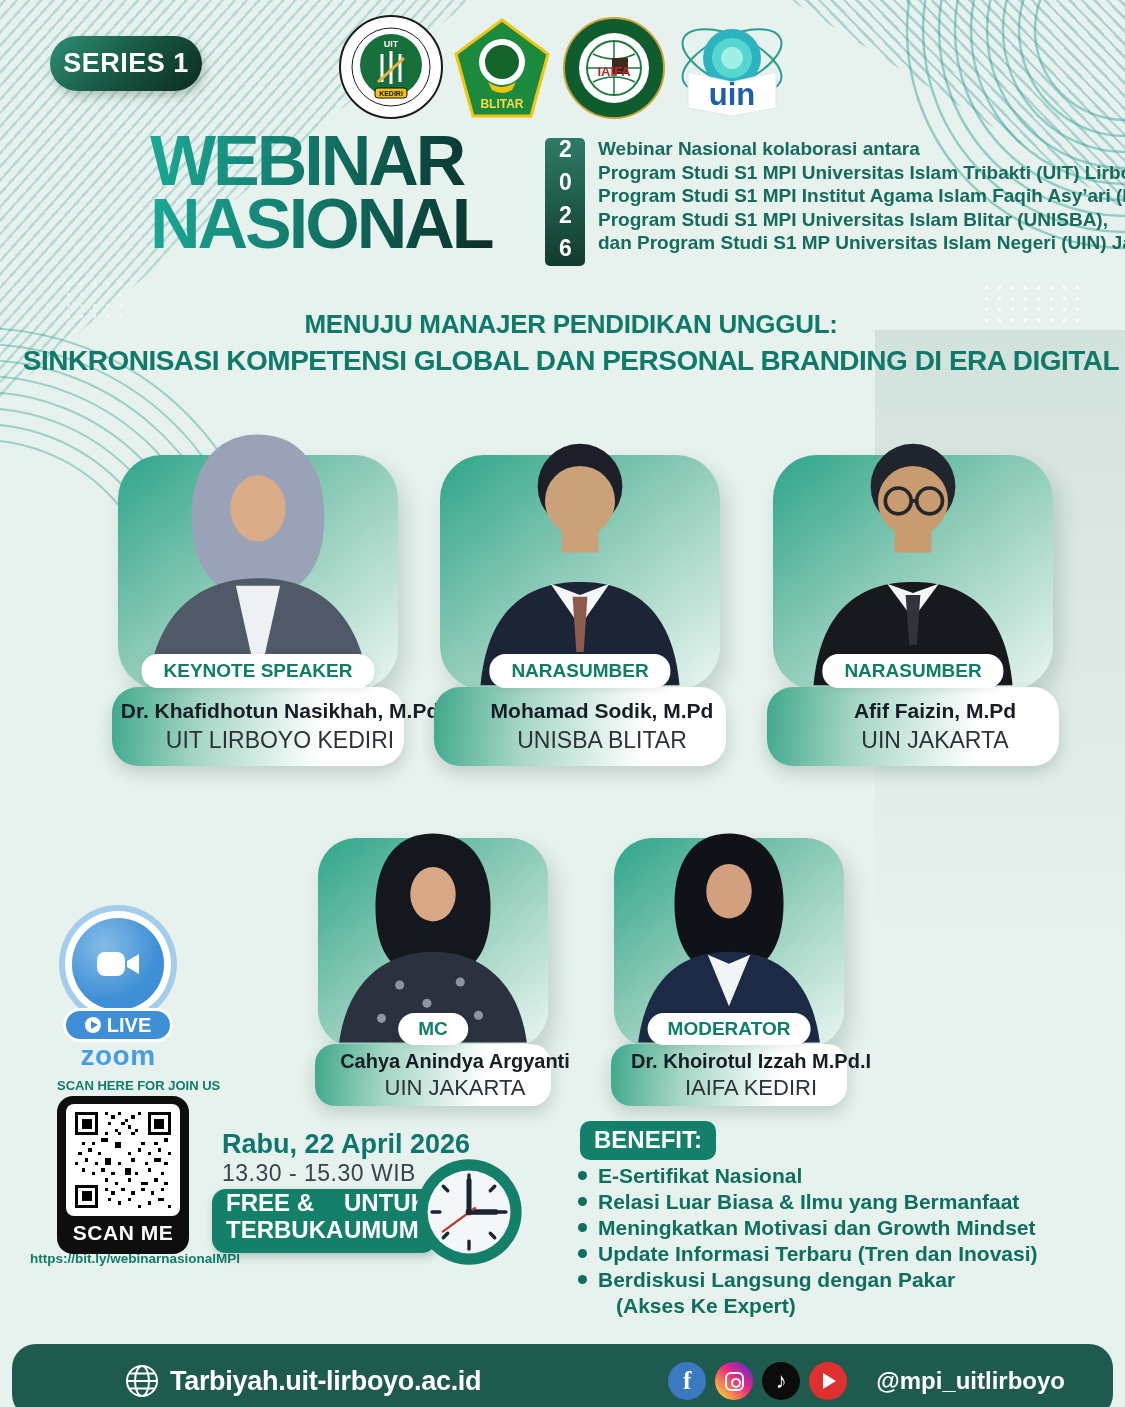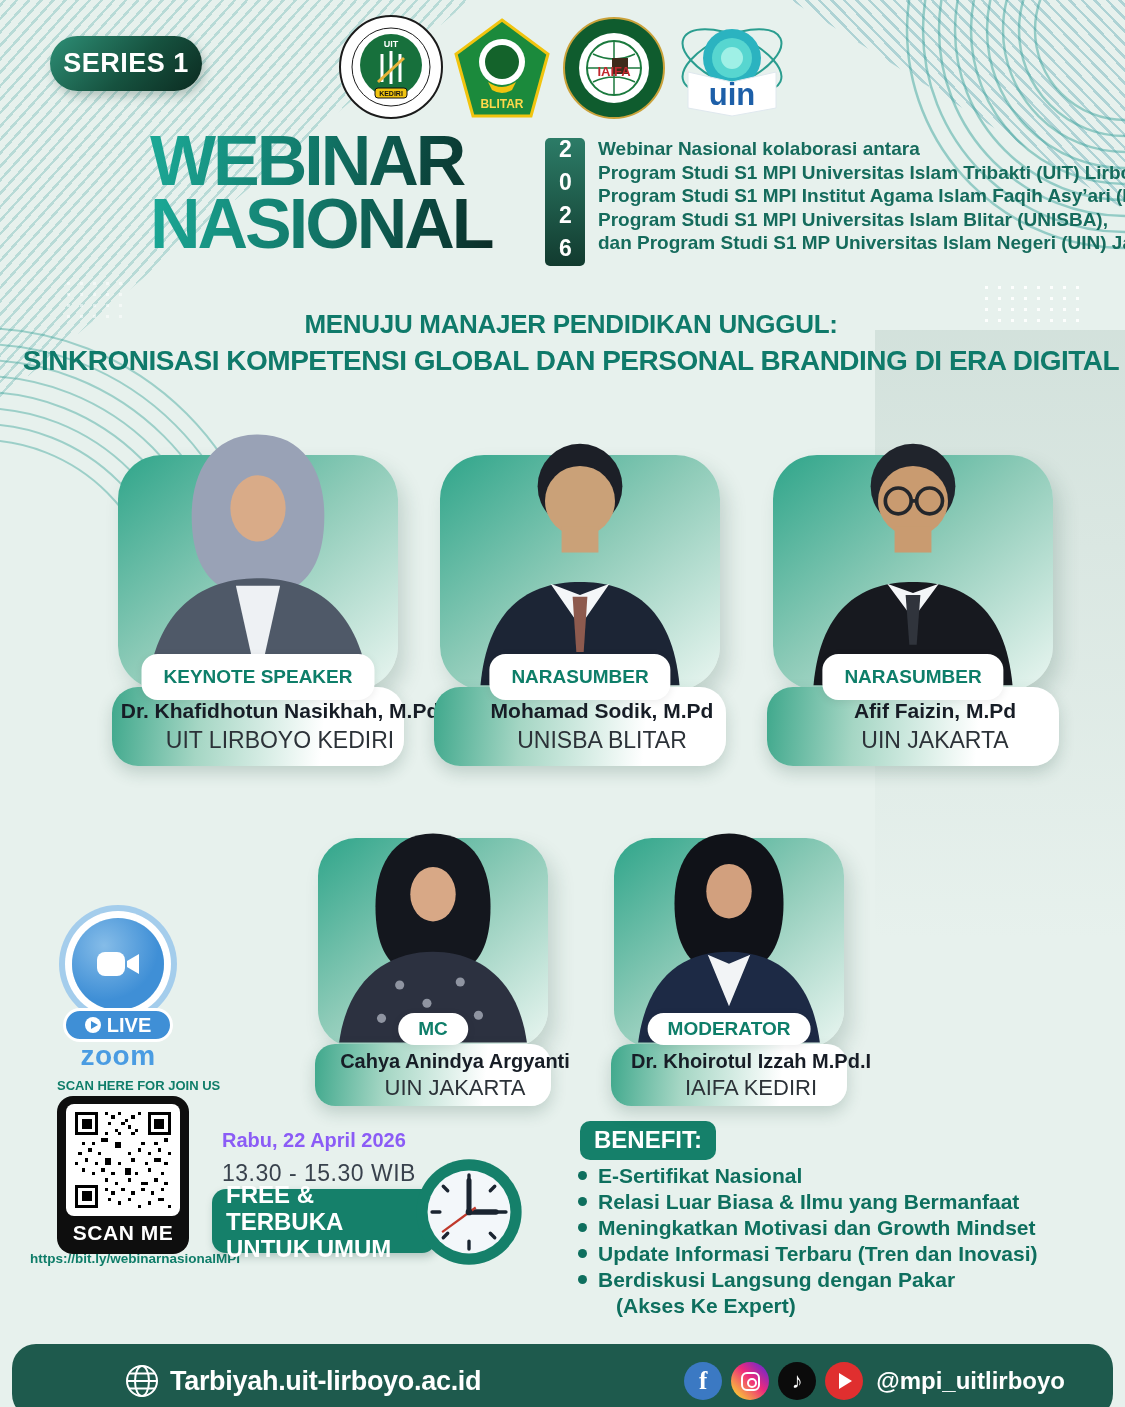--- a/index.html
+++ b/index.html
@@ -45,21 +45,21 @@
   .theme .t2 { font-size:28px; letter-spacing:-.5px; margin-top:5px; }
 
   
   .card { position:absolute; width:292px; height:372px; }
   .card .frame { position:absolute; left:6px; top:57px; width:280px; height:235px; border-radius:44px; z-index:1;
     background:linear-gradient(140deg,#2fa58a 0%, #8ecbb8 48%, #eaf6f1 100%);
     box-shadow:7px 11px 20px rgba(28,76,62,.18); }
   .card .photo { position:absolute; left:6px; top:0; width:280px; height:292px; overflow:hidden; z-index:2; }
   .card .photo svg { position:absolute; bottom:0; left:50%; transform:translateX(-50%); width:258px; height:286px; }
   .card .role-pill { position:absolute; top:256px; left:50%; transform:translateX(-50%); z-index:4;
-    background:#fff; color:#0e7e69; font-size:19px; font-weight:800; padding:12px 22px; border-radius:16px;
+    background:#fff; color:#0e7e69; font-size:19px; font-weight:800; padding:6px 22px; border-radius:16px;
     white-space:nowrap; box-shadow:0 2px 8px rgba(0,0,0,.08); }
   .card .name-box { position:absolute; top:289px; left:0; width:292px; height:79px; border-radius:26px; z-index:3;
     background:linear-gradient(95deg,#3fa88c 0%, #a5d6c4 30%, #ffffff 72%);
     display:flex; flex-direction:column; align-items:center; justify-content:center; gap:4px;
     box-shadow:0 7px 16px rgba(28,76,62,.2);padding-left:44px; }
   .card .sp-name { font-size:21px; font-weight:800; color:#171d26; white-space:nowrap; }
   .card .sp-affil { font-size:23px; font-weight:400; color:#2c3238; white-space:nowrap; }
 
   .card.small { width:236px; height:312px; }
   .card.small .frame { left:3px; top:40px; width:230px; height:210px; border-radius:38px; }
@@ -93,25 +93,25 @@
     font-size:28px; font-weight:700; letter-spacing:.5px; }
 
   .scan-heading { position:absolute; left:57px; top:1078px; font-size:13px; font-weight:800; color:#0f7d69; }
   .qr-card { position:absolute; left:57px; top:1096px; width:132px; height:158px; background:#0e0e0e;
     border-radius:16px; padding:8px 9px 6px; display:flex; flex-direction:column; align-items:center; }
   .qr-white { width:114px; height:112px; background:#fff; border-radius:8px; display:flex; align-items:center; justify-content:center; }
   .scan-me { color:#fff; font-size:21px; font-weight:600; letter-spacing:.5px; margin-top:5px; }
   .bitly { position:absolute; left:30px; top:1251px; font-size:13.5px; font-weight:800; color:#0f7d69; }
 
   
-  .date { position:absolute; left:222px; top:1129px; font-size:20px; font-weight:800; color:#8b5cf6; }
+  .date { position:absolute; left:222px; top:1129px; font-size:27px; font-weight:800; color:#0f766e; }
   .time { position:absolute; left:222px; top:1160px; font-size:23px; font-weight:500; color:#39424d; letter-spacing:.5px; }
   .free-box { position:absolute; left:212px; top:1189px; width:224px; height:64px; border-radius:14px;
     background:#15806a; color:#fff; font-size:24px; font-weight:800; line-height:27px;
-    display:flex; flex-direction:column; justify-content:center; padding-left:14px;
+    display:flex; flex-direction:row; justify-content:center; padding-left:14px;
     box-shadow:2px 4px 8px rgba(18,70,58,.25); }
   .clock { position:absolute; left:413px; top:1156px; width:112px; height:112px; }
 
   
   .benefit-badge { position:absolute; left:580px; top:1121px; background:#15806a; border-radius:10px;
     padding:5px 14px 6px; color:#fff; font-size:24px; font-weight:800; }
   .benefit-list { position:absolute; left:578px; top:1163px; width:545px; }
   .b-item { display:flex; align-items:flex-start; gap:11px; font-size:21px; font-weight:700; color:#0e6f5e;
     line-height:26px; }
   .b-dot { flex:0 0 9px; width:9px; height:9px; border-radius:50%; background:#0e6f5e; margin-top:8px; }
@@ -126,21 +126,21 @@
   .s-icon { width:38px; height:38px; border-radius:50%; display:flex; align-items:center; justify-content:center; }
   .s-fb { background:#3b79c3; color:#fff; font-size:25px; font-weight:800; font-family:"Liberation Serif",serif; }
   .s-ig { background:linear-gradient(45deg,#f9ce34 10%, #ee2a7b 55%, #6228d7 95%); }
   .ig-frame { width:19px; height:19px; border:2.5px solid #fff; border-radius:6px; position:relative; }
   .ig-frame::before { content:""; position:absolute; left:4px; top:4px; width:6px; height:6px;
     border:2px solid #fff; border-radius:50%; }
   .s-tt { background:#0b0b0b; color:#fff; font-size:22px; font-weight:700; }
   .s-yt { background:#e02f2f; position:relative; }
   .s-yt::after { content:""; border-left:13px solid #fff; border-top:8px solid transparent;
     border-bottom:8px solid transparent; margin-left:3px; }
-  .handle { color:#fff; font-size:24px; font-weight:700; margin-left:4px; }
+  .handle { color:#fff; font-size:24px; font-weight:700; margin-left:20px; }
 </style>
 </head>
 <body>
 
 <div class="poster">
 
   <div class="stripes-tl"></div>
   <div class="stripes-tr"></div>
   <svg class="arcs" style="left:0;top:150px;" width="280" height="470">
     <g fill="none" stroke="#2f9e93" stroke-width="2" opacity="0.4">

